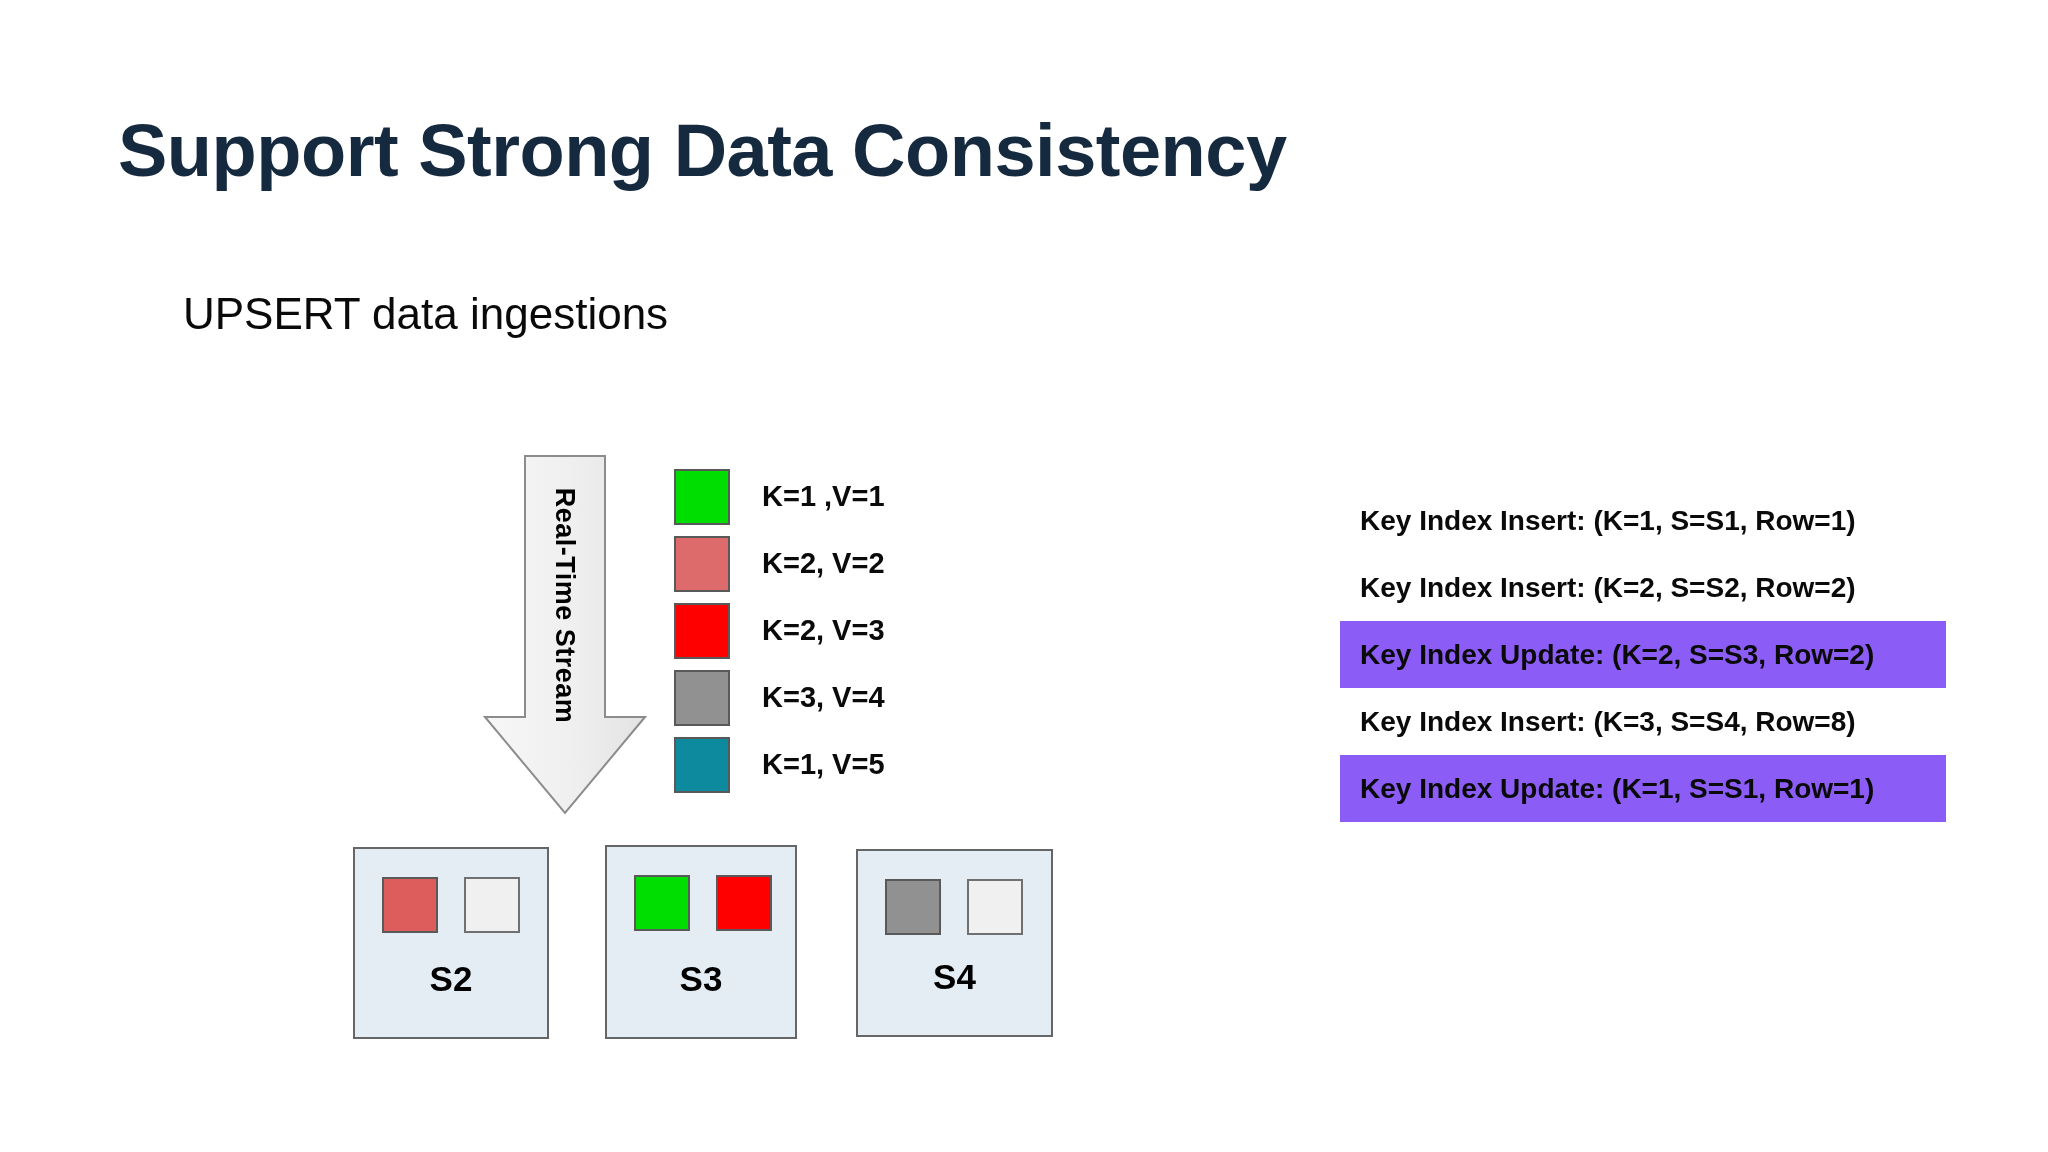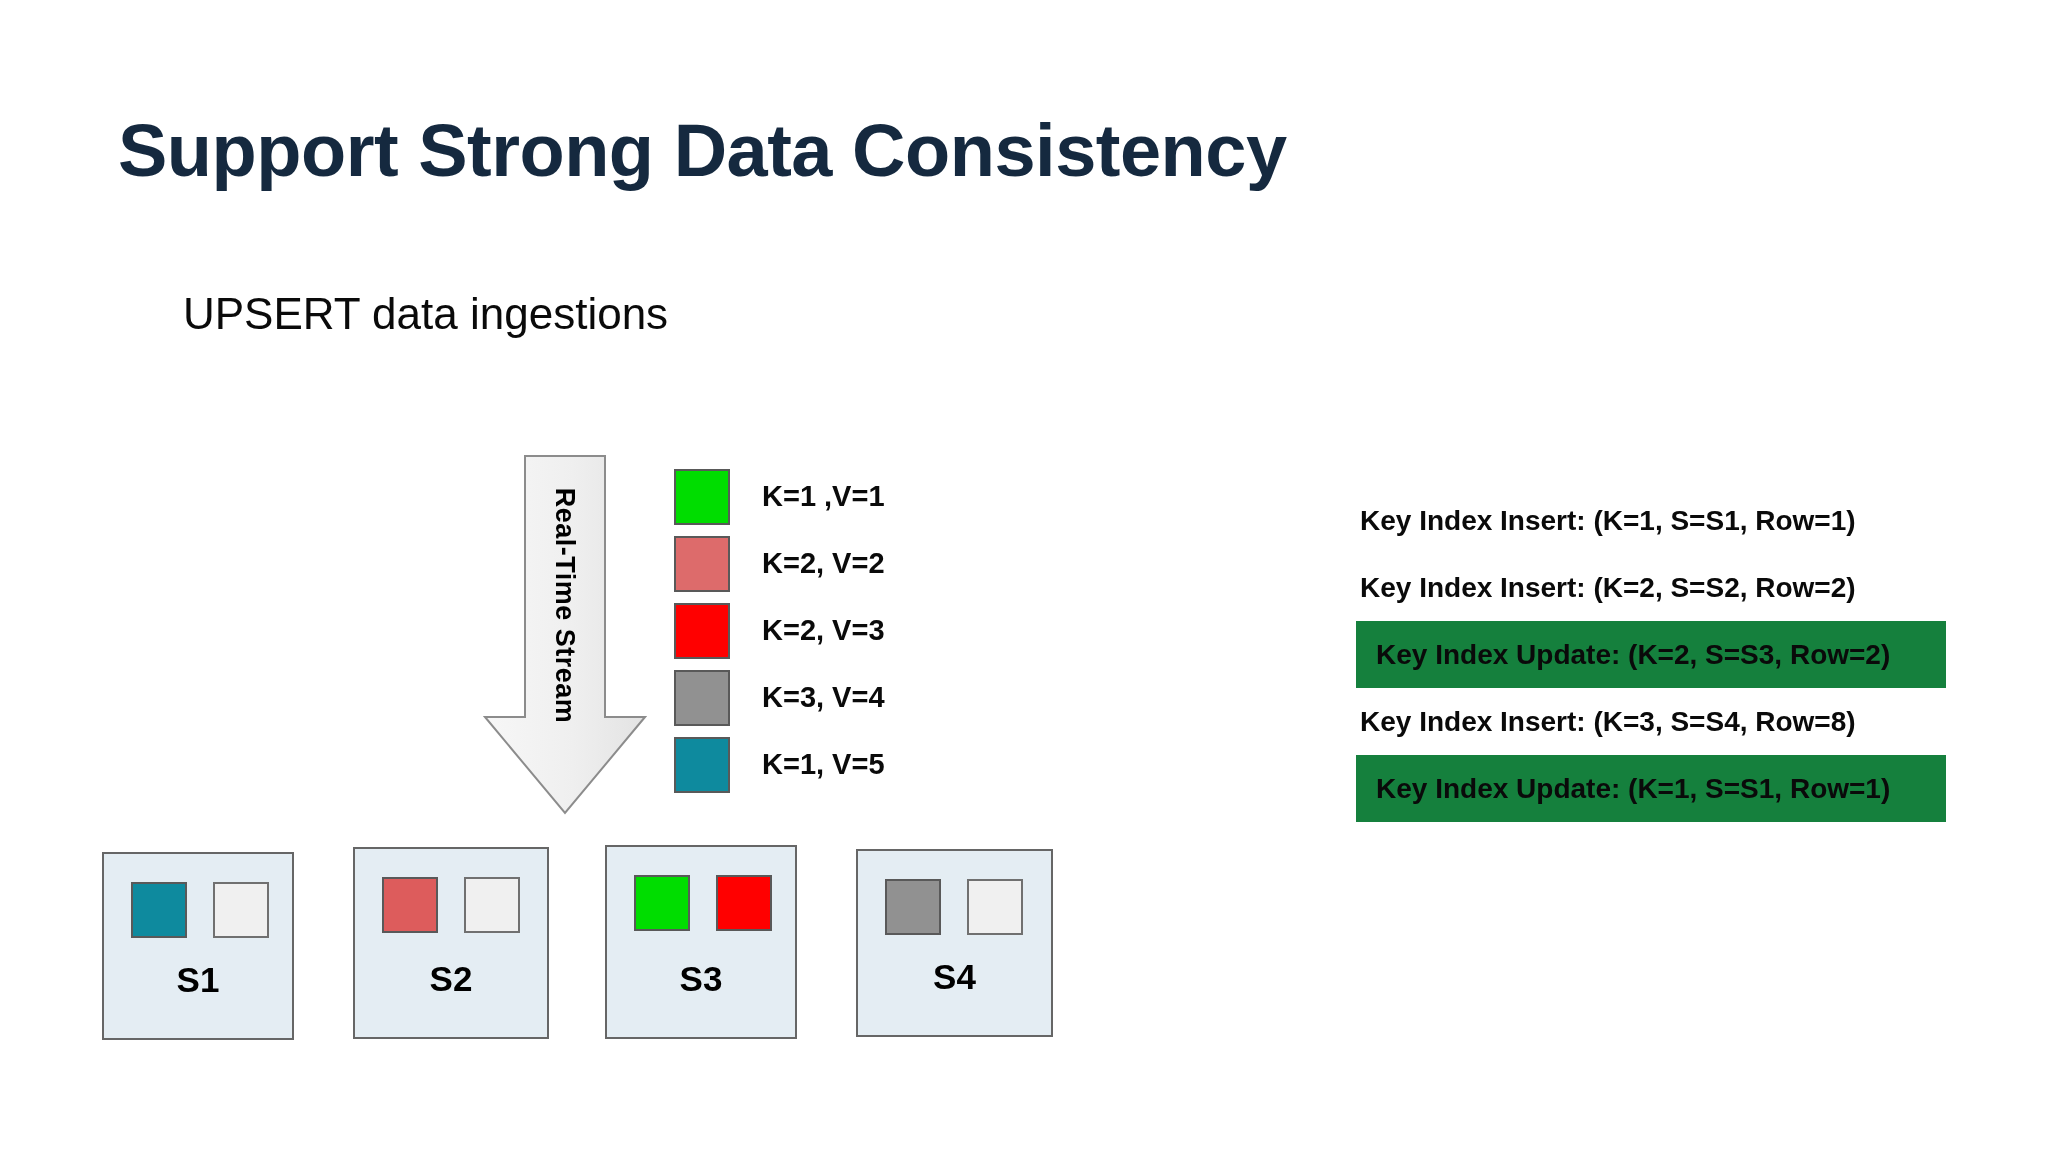--- a/index.html
+++ b/index.html
@@ -118,22 +118,21 @@
     display: flex;
     align-items: center;
     padding-left: 20px;
     box-sizing: border-box;
     font-size: 28px;
     font-weight: bold;
     color: #0a0a0a;
     white-space: nowrap;
   }
   .log-row.highlight {
-    background: #15803d;
-    margin-left: 16px;
+    background: #8b5cf6;
   }
 
   
   .segment {
     position: absolute;
     box-sizing: border-box;
     background: #E4EDF3;
     border: 2px solid #666666;
   }
   .segment-cells {
@@ -226,27 +225,20 @@
   </div>
 
   <div id="key-index-log">
     <div class="log-row">Key Index Insert: (K=1, S=S1, Row=1)</div>
     <div class="log-row">Key Index Insert: (K=2, S=S2, Row=2)</div>
     <div class="log-row highlight">Key Index Update: (K=2, S=S3, Row=2)</div>
     <div class="log-row">Key Index Insert: (K=3, S=S4, Row=8)</div>
     <div class="log-row highlight">Key Index Update: (K=1, S=S1, Row=1)</div>
   </div>
 
-  <div class="segment" id="segment-s1">
-    <div class="segment-cells">
-      <div class="segment-cell" style="background:#0E8A9E"></div>
-      <div class="segment-cell empty"></div>
-    </div>
-    <div class="segment-label">S1</div>
-  </div>
 
   <div class="segment" id="segment-s2">
     <div class="segment-cells">
       <div class="segment-cell" style="background:#DD5C5C"></div>
       <div class="segment-cell empty"></div>
     </div>
     <div class="segment-label">S2</div>
   </div>
 
   <div class="segment" id="segment-s3">

